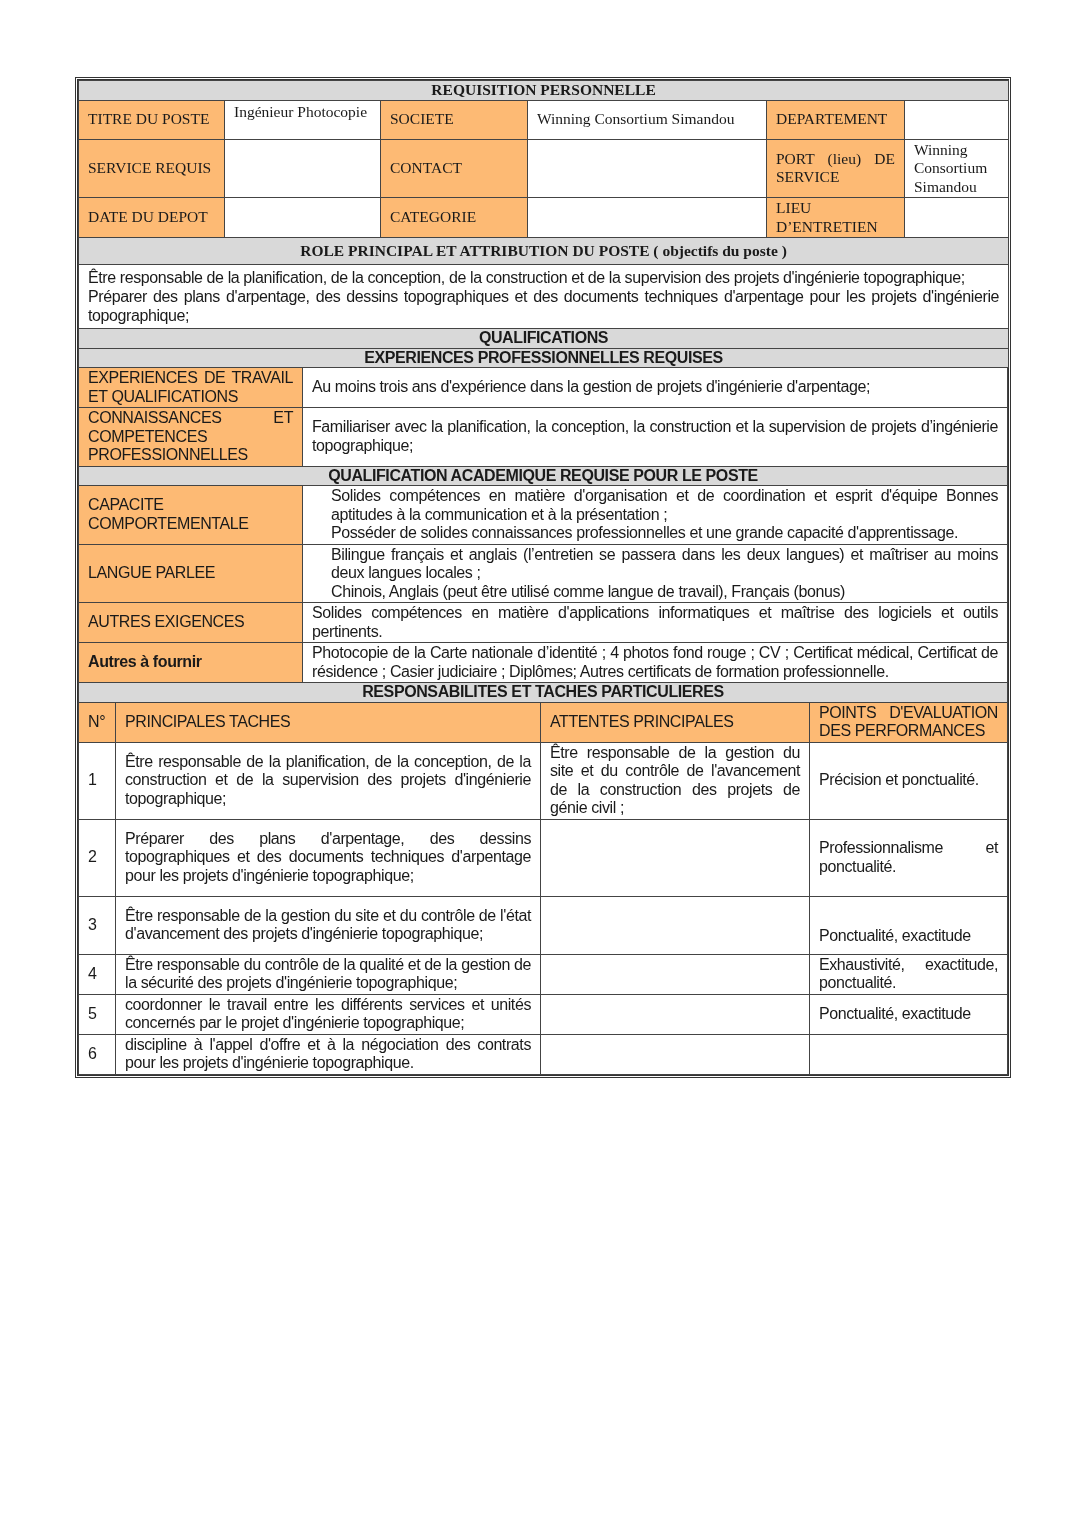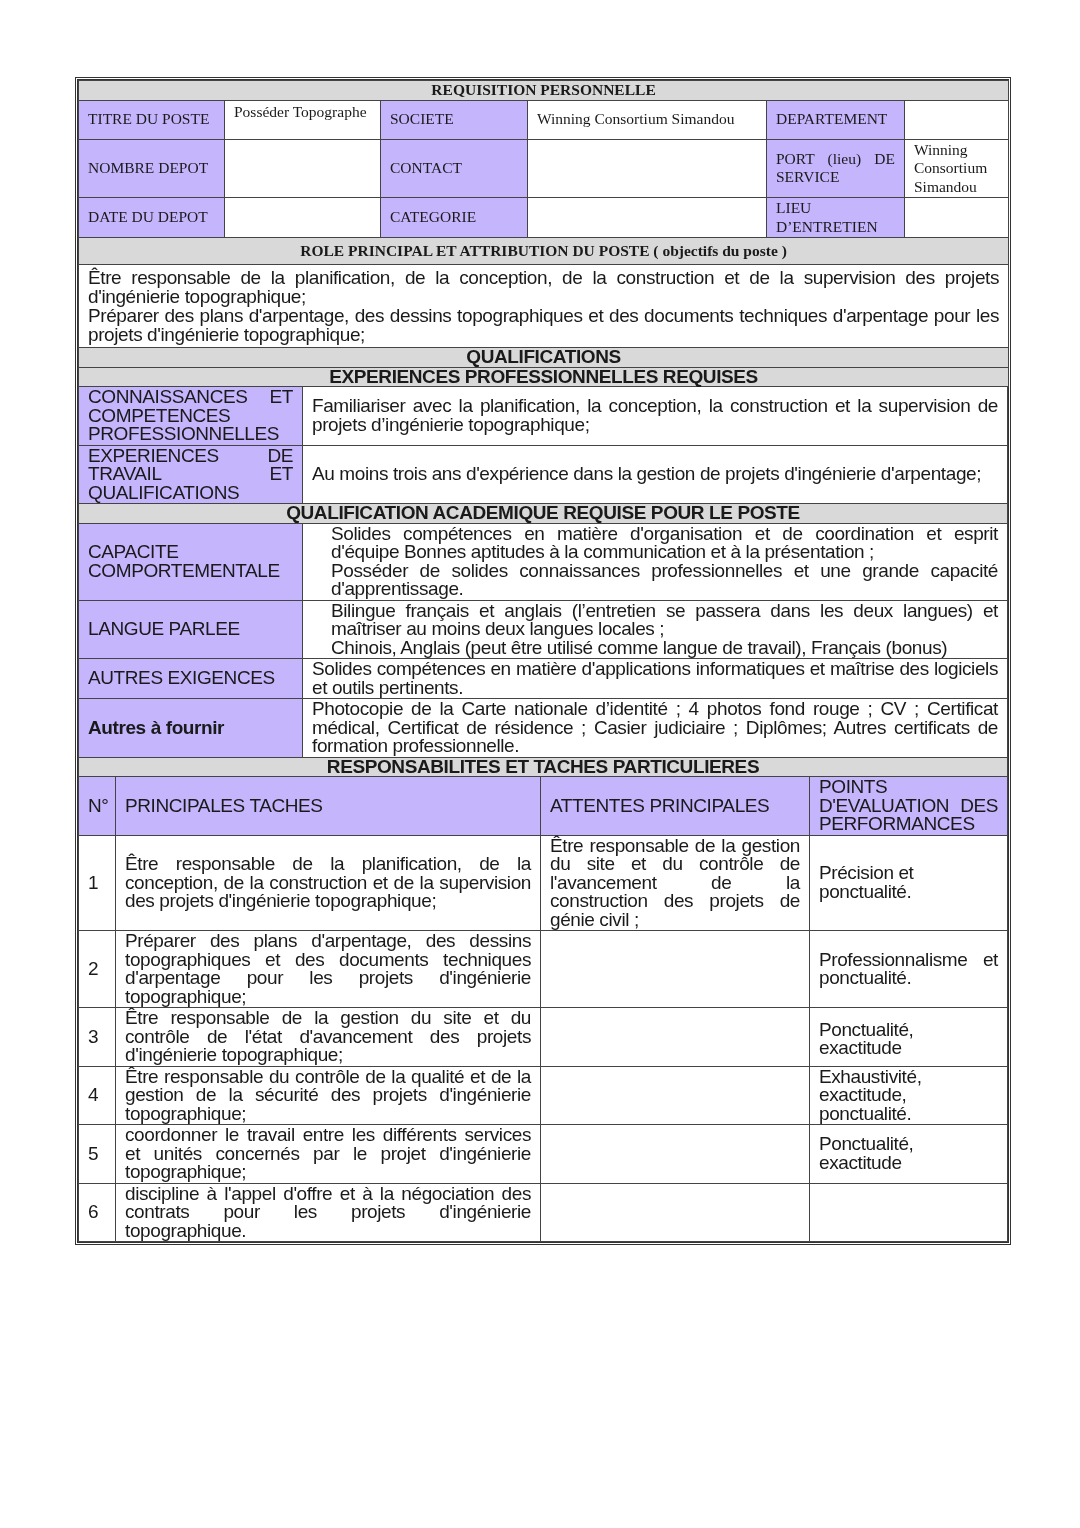--- a/index.html
+++ b/index.html
@@ -4,24 +4,24 @@
 <style>
   html, body { margin: 0; padding: 0; background: #ffffff; }
   body { width: 1080px; height: 1528px; position: relative; font-family: "Liberation Serif", "DejaVu Serif", serif; color: #1a1a1a; }
   .frame {
     position: absolute; left: 75px; top: 77px; width: 936px;
     border: 3px double #333;
     box-sizing: border-box;
   }
   table { border-collapse: collapse; width: 100%; table-layout: fixed; }
   td { border: 1px solid #444; font-size: 15.5px; line-height: 18.5px; padding: 1px 9px; vertical-align: middle; }
-  .g { background: #c4b5fd; }
+  .g { background: #fdba74; }
   .w { background: #ffffff; }
   .hdr { background: #d9d9d9; text-align: center; font-weight: bold; font-size: 15.5px; padding: 0 8px; height: 18px; }
-  .cond { font-family: "Liberation Sans Narrow", "Liberation Sans", sans-serif; letter-spacing: -0.4px; font-size: 19px; }
+  .cond { font-family: "Liberation Sans Narrow", "Liberation Sans", sans-serif; letter-spacing: -0.4px; font-size: 16px; }
   .justall { text-align: justify; }
   .bold { font-weight: bold; }
   .pre { white-space: pre-line; padding-left: 28px; }
 </style>
 </head>
 <body>
 
 <div class="frame">
 
   <table>
@@ -32,28 +32,28 @@
         <col style="width:239px">
         <col style="width:138px">
         <col style="width:104px">
     </colgroup>
     <tbody>
         <tr>
       <td colspan="6" class="hdr">REQUISITION PERSONNELLE</td>
     </tr>
     <tr style="height:39px">
       <td class="g">TITRE DU POSTE</td>
-      <td class="w" style="vertical-align:top; padding-top:2px">Posséder Topographe</td>
+      <td class="w" style="vertical-align:top; padding-top:2px">Ingénieur Photocopie</td>
       <td class="g">SOCIETE</td>
       <td class="w">Winning Consortium Simandou</td>
       <td class="g">DEPARTEMENT</td>
       <td class="w"></td>
     </tr>
     <tr style="height:58px">
-      <td class="g">NOMBRE DEPOT</td>
+      <td class="g">SERVICE REQUIS</td>
       <td class="w"></td>
       <td class="g">CONTACT</td>
       <td class="w"></td>
       <td class="g justall">PORT (lieu) DE SERVICE</td>
       <td class="w">Winning Consortium Simandou</td>
     </tr>
     <tr style="height:39px">
       <td class="g">DATE DU DEPOT</td>
       <td class="w"></td>
       <td class="g">CATEGORIE</td>
@@ -76,27 +76,27 @@
     </tr>
   </tbody>
     </table>
 
   <table style="margin-top:-1px">
     <colgroup>
         <col style="width:224px">
         <col>
       </colgroup>
     <tbody>
-        <tr style="height:58px">
+        <tr style="height:38px">
+      <td class="g cond justall">EXPERIENCES DE TRAVAIL ET QUALIFICATIONS</td>
+      <td class="w cond">Au moins trois ans d'expérience dans la gestion de projets d'ingénierie d'arpentage;</td>
+    </tr>
+    <tr style="height:58px">
       <td class="g cond justall">CONNAISSANCES ET COMPETENCES PROFESSIONNELLES</td>
       <td class="w cond justall">Familiariser avec la planification, la conception, la construction et la supervision de projets d’ingénierie topographique;</td>
-    </tr>
-    <tr style="height:38px">
-      <td class="g cond justall">EXPERIENCES DE TRAVAIL ET QUALIFICATIONS</td>
-      <td class="w cond">Au moins trois ans d'expérience dans la gestion de projets d'ingénierie d'arpentage;</td>
     </tr>
     <tr>
       <td colspan="2" class="hdr cond" style="font-weight:bold">QUALIFICATION ACADEMIQUE REQUISE POUR LE POSTE</td>
     </tr>
     <tr style="height:58px">
       <td class="g cond">CAPACITE COMPORTEMENTALE</td>
       <td class="w cond pre justall">Solides compétences en matière d'organisation et de coordination et esprit d'équipe Bonnes aptitudes à la communication et à la présentation ;
 Posséder de solides connaissances professionnelles et une grande capacité d'apprentissage.</td>
     </tr>
     <tr style="height:58px">

